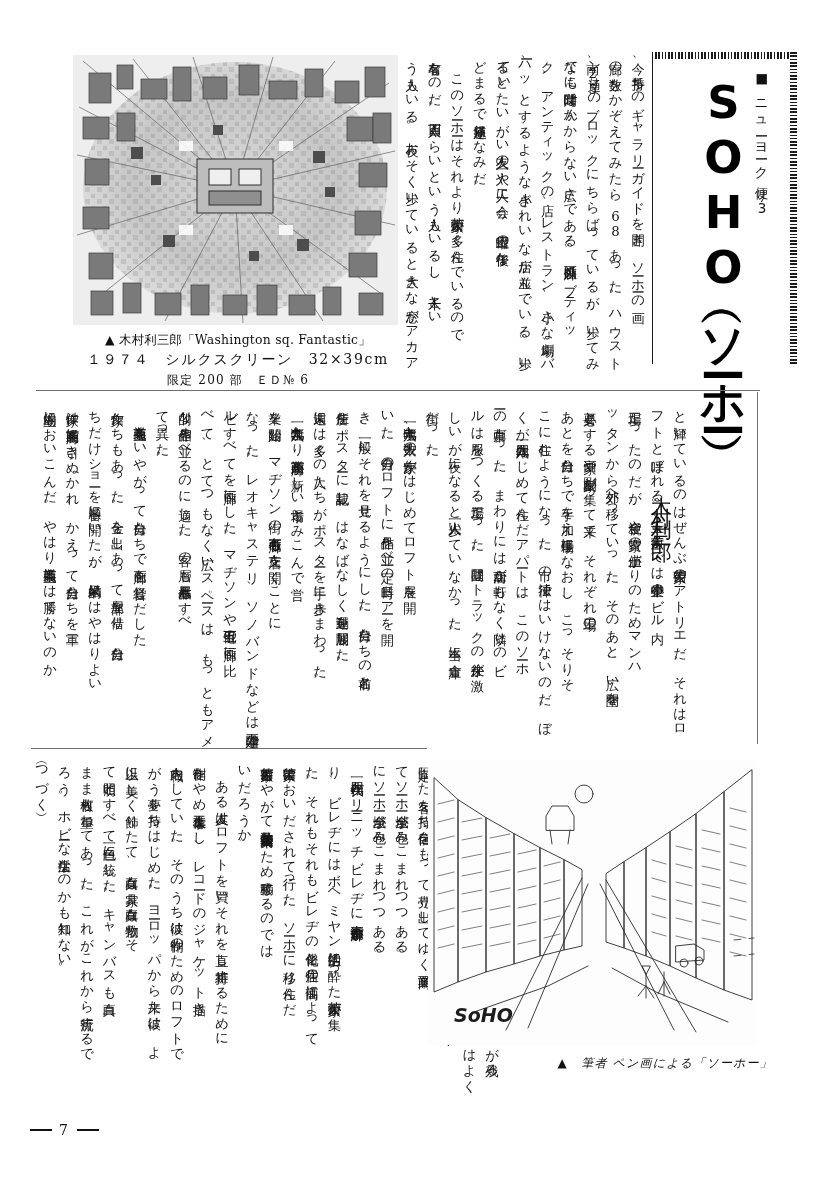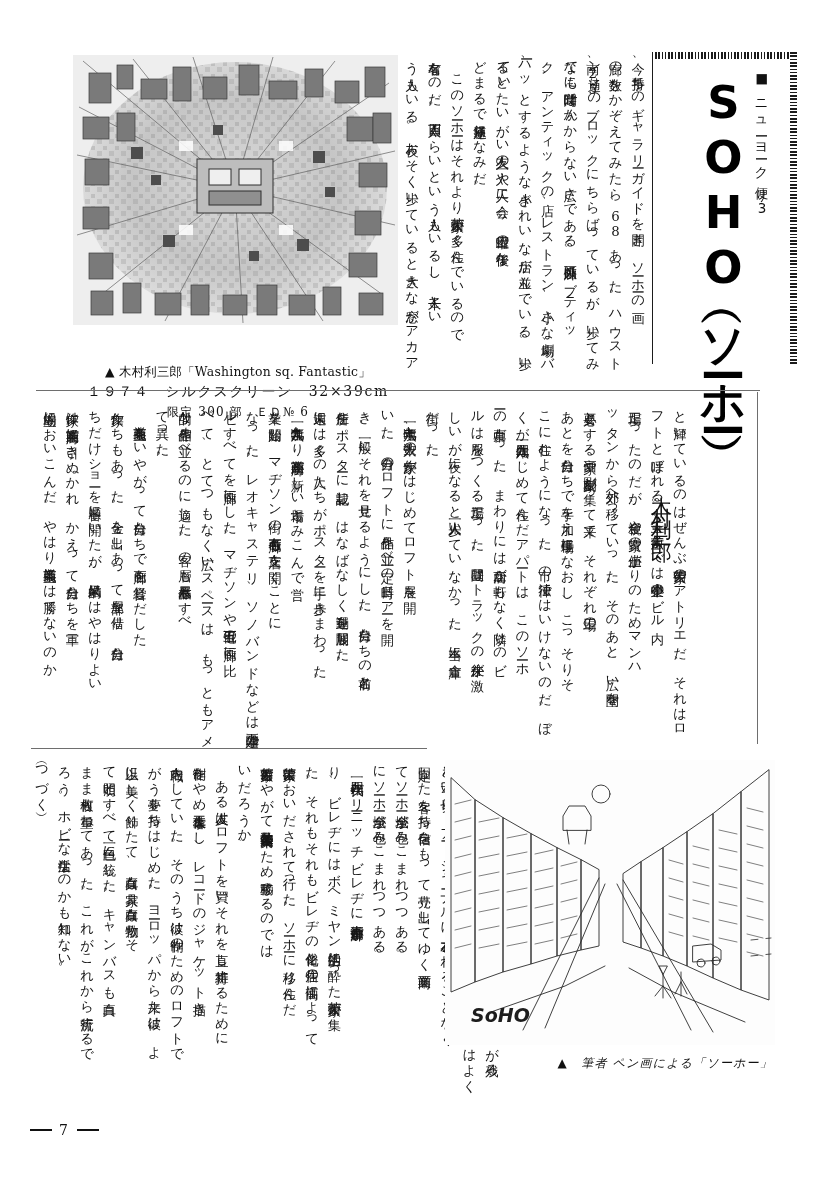--- a/index.html
+++ b/index.html
@@ -78,28 +78,27 @@
   #artwork{
     position:absolute;inset:0;
     background:#cfcfcf;
     overflow:hidden;
   }
   #artwork svg{display:block;width:100%;height:100%;}
   #artwork-caption{
     position:absolute;left:73px;top:330px;width:330px;
     font-size:12.4px;line-height:1.55;color:#111;text-align:center;
     letter-spacing:0.02em;
-    margin-top:32px;
   }
   #artwork-caption div{white-space:nowrap;}
   .cap-l2{font-size:14px;letter-spacing:0.12em;}
   .cap-l3{font-size:12px;letter-spacing:0.10em;}
 
   
-  #pen-figure{position:absolute;left:445px;top:760px;width:330px;height:285px;}
+  #pen-figure{position:absolute;left:428px;top:760px;width:330px;height:285px;}
   #pen-drawing{position:absolute;inset:0;background:#fbfbfb;overflow:hidden;}
   #pen-drawing svg{display:block;width:100%;height:100%;}
   #pen-caption{
     position:absolute;left:443px;top:1055px;width:330px;text-align:right;
     font-size:12px;letter-spacing:0.10em;color:#111;white-space:nowrap;font-style:italic;
   }
 
   
   #page-number{
     position:absolute;left:30px;top:1122px;width:120px;
@@ -232,21 +231,21 @@
           <rect x="106" y="170" width="14" height="10"></rect>
             <rect x="206" y="170" width="14" height="10"></rect>
         </g>
       </svg>
     </div>
   </div>
 
   <div id="artwork-caption">
     <div>▲ 木村利三郎「Washington sq. Fantastic」</div>
     <div class="cap-l2">１９７４　シルクスクリーン　32×39cm</div>
-    <div class="cap-l3">限定 300 部　ＥＤ№ 6</div>
+    <div class="cap-l3">限定 200 部　ＥＤ№ 6</div>
   </div>
 
   <div id="sep-mid"></div>
   <div id="sep-vert"></div>
   <div id="sep-low"></div>
 
   <div class="colgroup" id="body-cols">
       <div class="col">と輝いているのはぜんぶ芸術家のアトリエだ、それはロ</div>
       <div class="col">フトと呼ばれる。十五、六年前までは中小企業のビル内</div>
       <div class="col">工場だったのだが、税金や家賃の値上がりのためマンハ</div>

